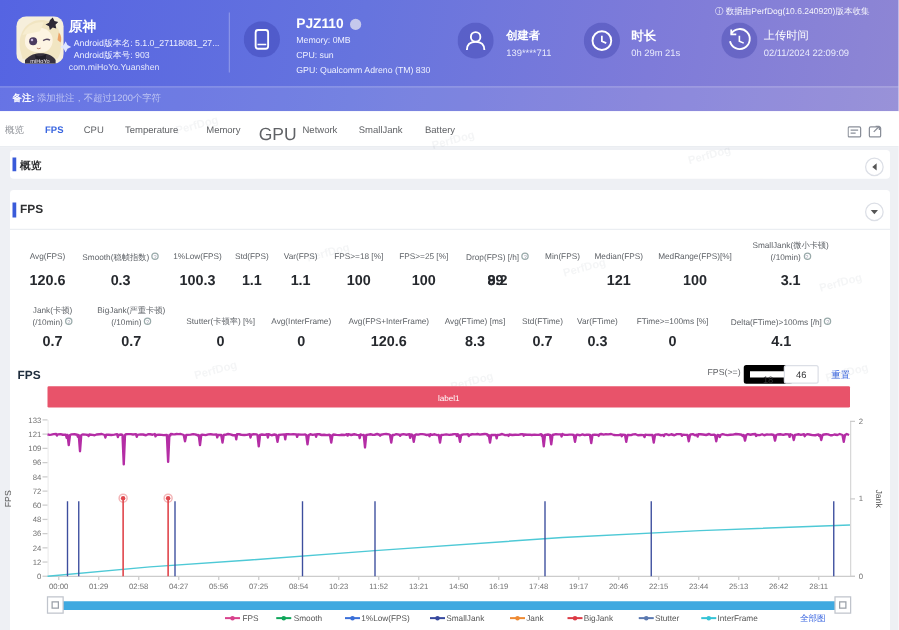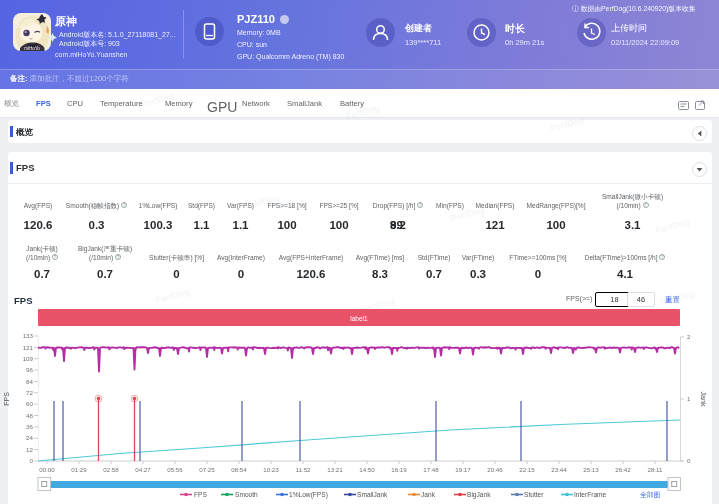--- a/index.html
+++ b/index.html
@@ -138,21 +138,21 @@
 <div class="abs" style="left:434px;top:267.5px;width:120px;margin-left:-60px;text-align:center;font-size:11.5px;font-weight:bold;color:#26292e">0.7</div>
 <div class="abs" style="left:478px;top:254px;width:120px;margin-left:-60px;text-align:center;font-size:6.6px;color:#5f6368;line-height:8.5px">Var(FTime)</div>
 <div class="abs" style="left:478px;top:267.5px;width:120px;margin-left:-60px;text-align:center;font-size:11.5px;font-weight:bold;color:#26292e">0.3</div>
 <div class="abs" style="left:538px;top:254px;width:120px;margin-left:-60px;text-align:center;font-size:6.6px;color:#5f6368;line-height:8.5px">FTime&gt;=100ms [%]</div>
 <div class="abs" style="left:538px;top:267.5px;width:120px;margin-left:-60px;text-align:center;font-size:11.5px;font-weight:bold;color:#26292e">0</div>
 <div class="abs" style="left:625px;top:254px;width:120px;margin-left:-60px;text-align:center;font-size:6.6px;color:#5f6368;line-height:8.5px">Delta(FTime)&gt;100ms [/h] <span style="display:inline-block;width:6px;height:6px;border:0.8px solid #9aa;border-radius:50%;font-size:4.5px;line-height:6px;color:#99a;text-align:center;vertical-align:1px">?</span></div>
 <div class="abs" style="left:625px;top:267.5px;width:120px;margin-left:-60px;text-align:center;font-size:11.5px;font-weight:bold;color:#26292e">4.1</div>
 <div class="abs" style="left:8px;top:183px;width:704px;height:1px;background:#ebeef2"></div>
 <div class="abs" style="left:14px;top:295px;font-size:9.5px;font-weight:bold;color:#1f2d3d">FPS</div>
 <div class="abs" style="left:566px;top:295px;font-size:7px;color:#606266">FPS(&gt;=)</div>
-<div class="abs" style="left:595px;top:292px;width:39px;height:15px;border:1px solid #000000;border-radius:2px;background:#fff;font-size:7.5px;color:#303133;text-align:center;line-height:13px">18</div>
+<div class="abs" style="left:595px;top:292px;width:39px;height:15px;border:5px solid #000000;border-radius:2px;background:#fff;font-size:7.5px;color:#303133;text-align:center;line-height:13px">18</div>
 <div class="abs" style="left:627px;top:292px;width:28px;height:15px;border:1px solid #dcdfe6;border-radius:2px;background:#fff;font-size:7.5px;color:#303133;text-align:center;line-height:13px">46</div>
 <div class="abs" style="left:665px;top:295px;font-size:7.5px;color:#3a66e0">重置</div>
 <div class="wm" style="left:140px;top:95px">PerfDog</div>
 <div class="wm" style="left:345px;top:107px">PerfDog</div>
 <div class="wm" style="left:550px;top:119px">PerfDog</div>
 <div class="wm" style="left:245px;top:197px">PerfDog</div>
 <div class="wm" style="left:450px;top:209px">PerfDog</div>
 <div class="wm" style="left:655px;top:221px">PerfDog</div>
 <div class="wm" style="left:155px;top:291px">PerfDog</div>
 <div class="wm" style="left:360px;top:300px">PerfDog</div>

